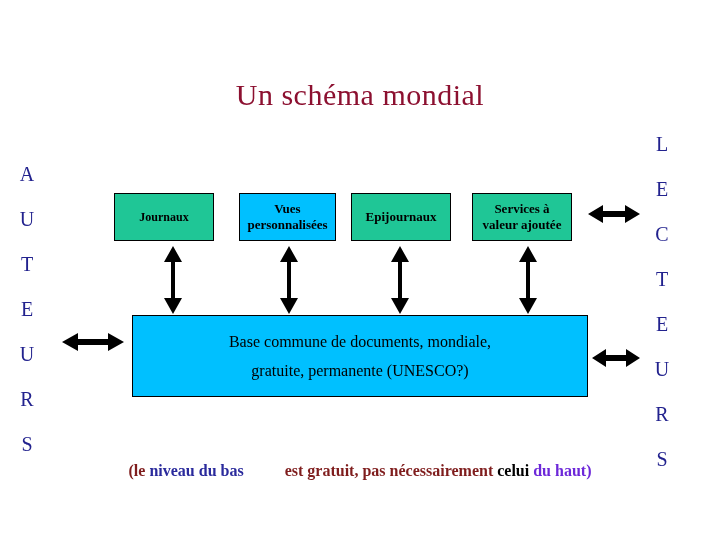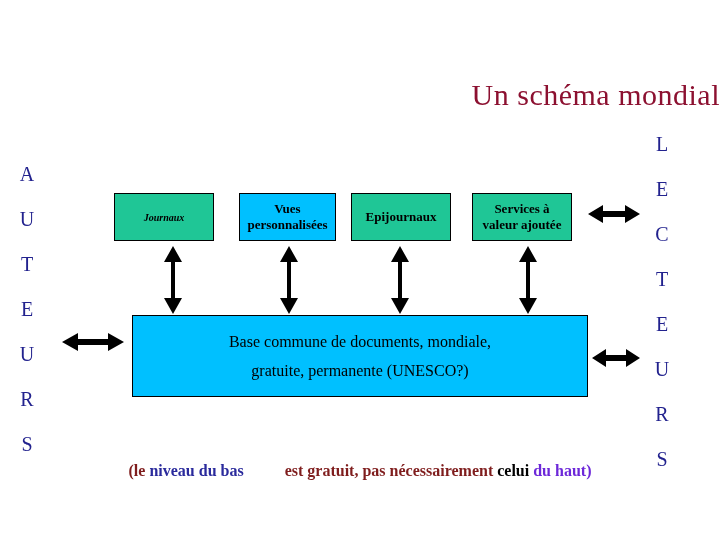--- a/index.html
+++ b/index.html
@@ -15,21 +15,21 @@
     overflow: hidden;
     font-family: "Liberation Serif", "DejaVu Serif", serif;
   }
 
   
   #title {
     position: absolute;
     left: 0;
     top: 78px;
     width: 720px;
-    text-align: right;
+    text-align: center;
     font-size: 30px;
     font-weight: 400;
     color: #8C1030;
     letter-spacing: 0.5px;
     white-space: nowrap;
   }
 
   
   .side-col {
     position: absolute;
@@ -59,22 +59,21 @@
     color: #000000;
     font-weight: 700;
   }
   .box .box-text { display: block; width: 100%; padding: 0 4px; }
 
   .box-green { background: #1FC696; }
   .box-cyan  { background: #00C0FF; text-align: center; }
 
   #box-journaux {
     left: 114px; top: 193px; width: 100px; height: 48px;
-    font-size: 10px;
-    font-style: italic;
+    font-size: 12px;
   }
   #box-vues {
     left: 239px; top: 193px; width: 97px; height: 48px;
     font-size: 13px;
     line-height: 16px;
   }
   #box-epijournaux {
     left: 351px; top: 193px; width: 100px; height: 48px;
     font-size: 13px;
     justify-content: center;

